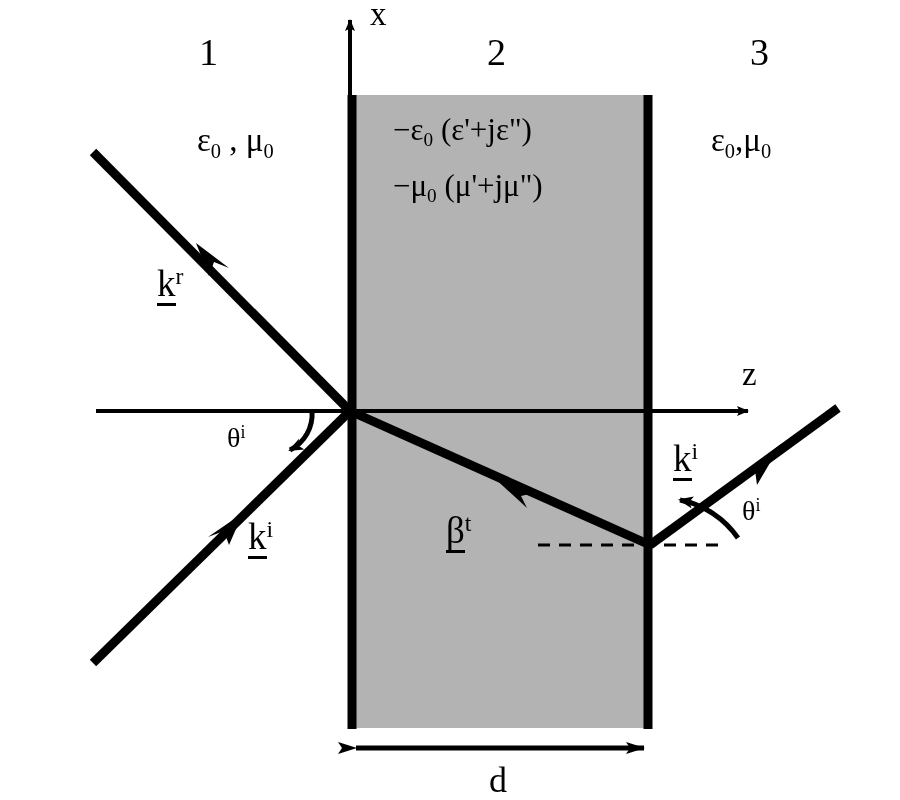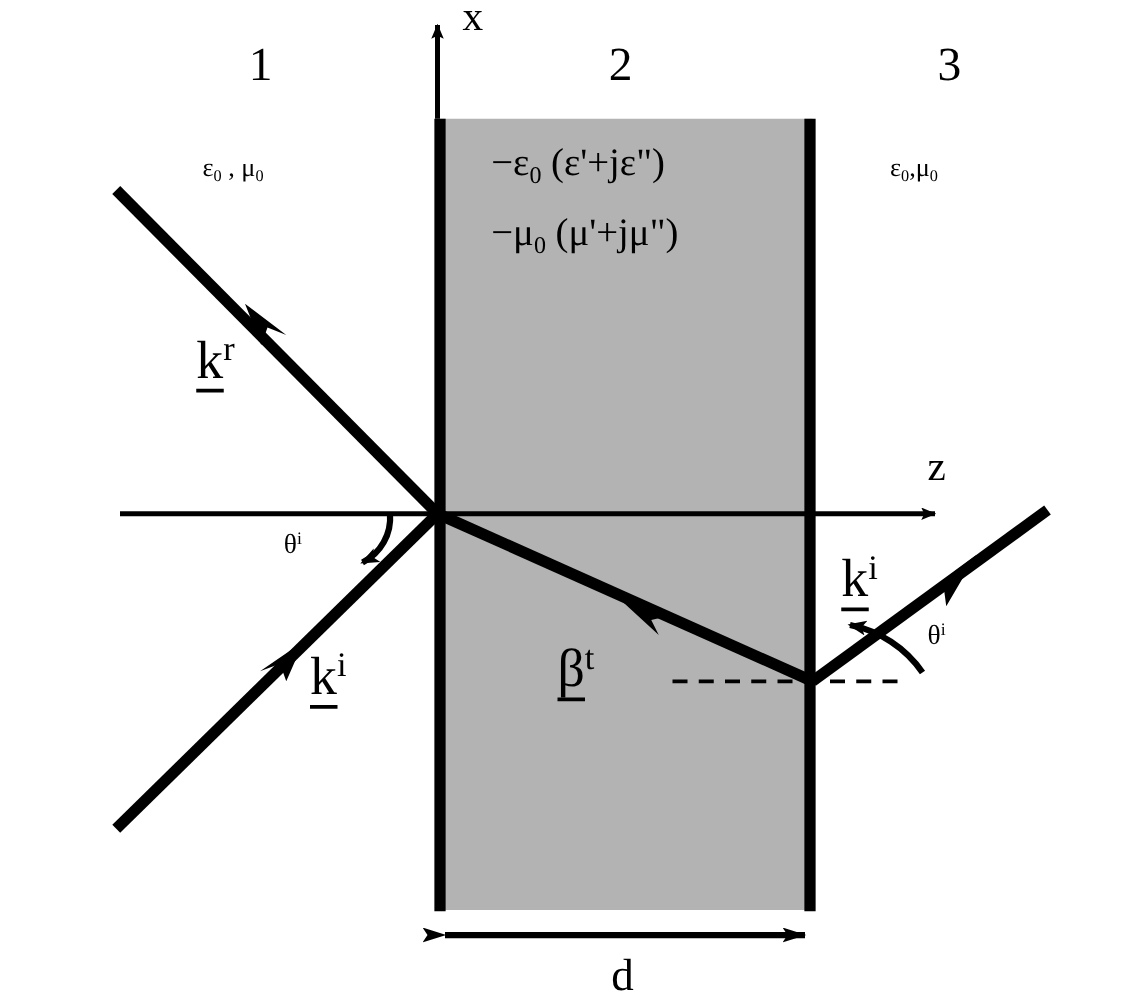--- a/index.html
+++ b/index.html
@@ -28,30 +28,31 @@
     position: absolute;
     white-space: nowrap;
     line-height: 1;
     color: #000000;
     font-family: "Liberation Serif", "DejaVu Serif", serif;
   }
   .region-num {
     font-size: 38px;
   }
   .medium-lbl {
-    font-size: 21px;
+    font-size: 33px;
+    margin-left: 35px;
   }
   .slab-lbl {
     font-size: 31px;
   }
   .vec-lbl {
-    font-size: 43px;
+    font-size: 37px;
   }
   .angle-lbl {
-    font-size: 22px;
+    font-size: 28px;
   }
   .axis-lbl {
     font-size: 33px;
   }
   .dim-lbl {
     font-size: 36px;
   }
   .sub {
     font-size: 0.62em;
     vertical-align: -0.32em;
@@ -122,21 +123,21 @@
   <div class="lbl region-num" style="left:199px; top:33px;">1</div>
 
   <div class="lbl region-num" style="left:487px; top:33px;">2</div>
 
   <div class="lbl region-num" style="left:750px; top:33px;">3</div>
 
   <div class="lbl medium-lbl" style="left:162px; top:124px;">
     <span>ε</span><span class="sub">0</span><span> , </span><span>μ</span><span class="sub">0</span>
   </div>
 
-  <div class="lbl medium-lbl" style="left:712px; top:124px;">
+  <div class="lbl medium-lbl" style="left:676px; top:124px;">
     <span>ε</span><span class="sub">0</span><span>,</span><span>μ</span><span class="sub">0</span>
   </div>
 
   <div class="lbl slab-lbl" style="left:393px; top:114px;">
     <span>−</span><span>ε</span><span class="sub">0</span><span> (ε'+jε")</span>
   </div>
 
   <div class="lbl slab-lbl" style="left:393px; top:170px;">
     <span>−</span><span>μ</span><span class="sub">0</span><span> (μ'+jμ")</span>
   </div>

